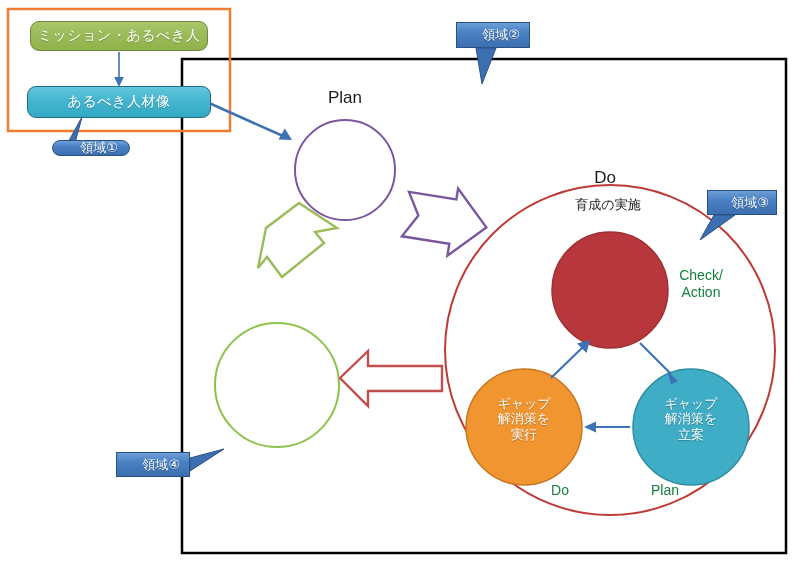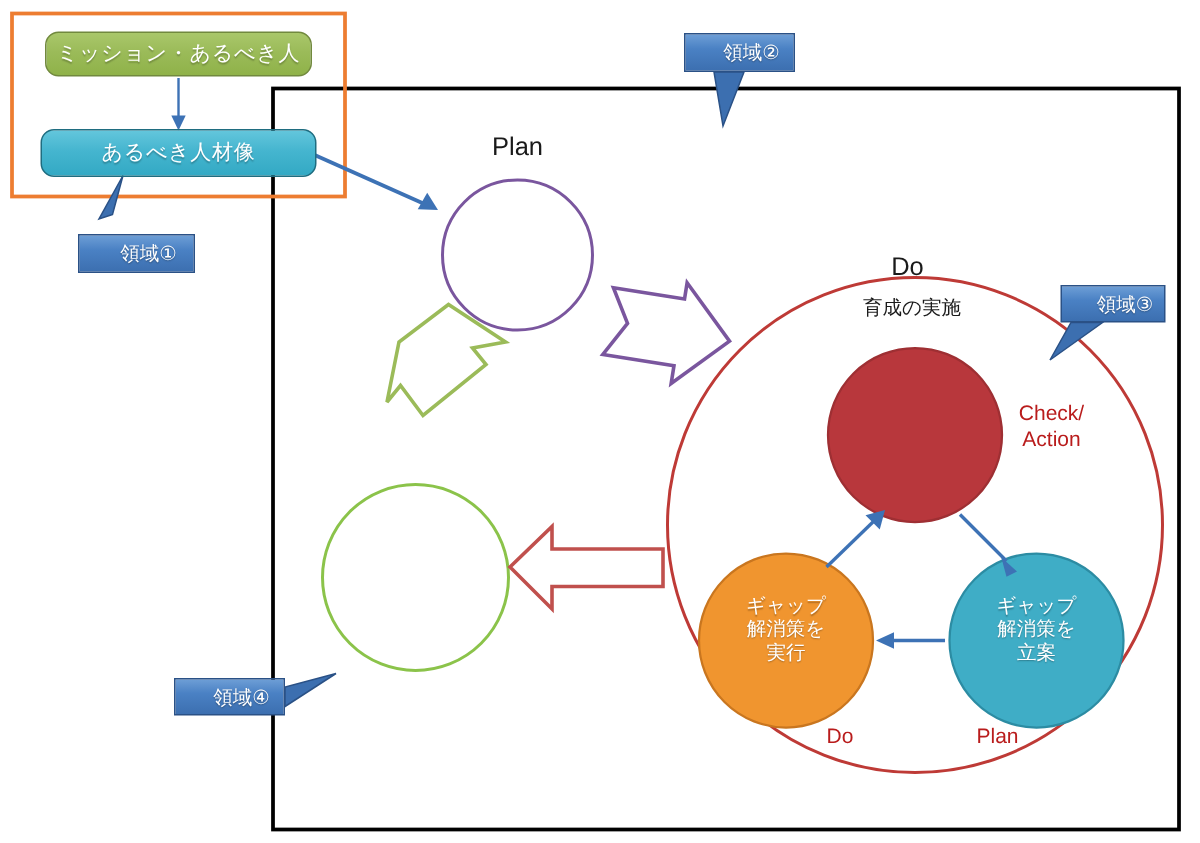--- a/index.html
+++ b/index.html
@@ -59,36 +59,36 @@
     border: 1px solid #2a5186;
     color: #ffffff;
     font-size: 13px;
     display: flex;
     align-items: center;
     justify-content: center;
     box-sizing: border-box;
     text-shadow: 0 1px 1px rgba(0,0,0,0.35);
     padding-left: 16px;
   }
-  #callout-1 { left: 52px; top: 156px; width: 78px; height: 26px; }
+  #callout-1 { left: 52px; top: 140px; width: 78px; height: 16px; border-radius: 10px; }
   #callout-2 { left: 456px; top: 22px; width: 74px; height: 26px; }
   #callout-3 { left: 707px; top: 190px; width: 70px; height: 25px; }
   #callout-4 { left: 116px; top: 452px; width: 74px; height: 25px; }
 
   
   .circ-label {
     position: absolute;
     text-align: center;
     line-height: 1.18;
     box-sizing: border-box;
   }
   .jp { font-size: 13px; color: #1a1a1a; }
   .jp-white { font-size: 13px; color: #ffffff; text-shadow: 0 1px 1px rgba(0,0,0,0.3); }
   .en { font-size: 17px; color: #1a1a1a; }
-  .en-sm { font-size: 14px; color: #b91c1c; }
+  .en-sm { font-size: 14px; color: #15803d; }
 
   #label-plan-top { left: 300px; top: 88px; width: 90px; }
   #label-plan-circle { left: 292px; top: 137px; width: 106px; }
   #label-do-top { left: 560px; top: 168px; width: 90px; }
   #label-ikusei-jisshi { left: 538px; top: 197px; width: 140px; }
   #label-center-circle { left: 563px; top: 243px; width: 96px; }
   #label-check-action-right { left: 666px; top: 267px; width: 70px; }
   #label-plan-bottom { left: 635px; top: 482px; width: 60px; }
   #label-do-bottom { left: 530px; top: 482px; width: 60px; }
   #label-green-circle { left: 222px; top: 352px; width: 110px; }

